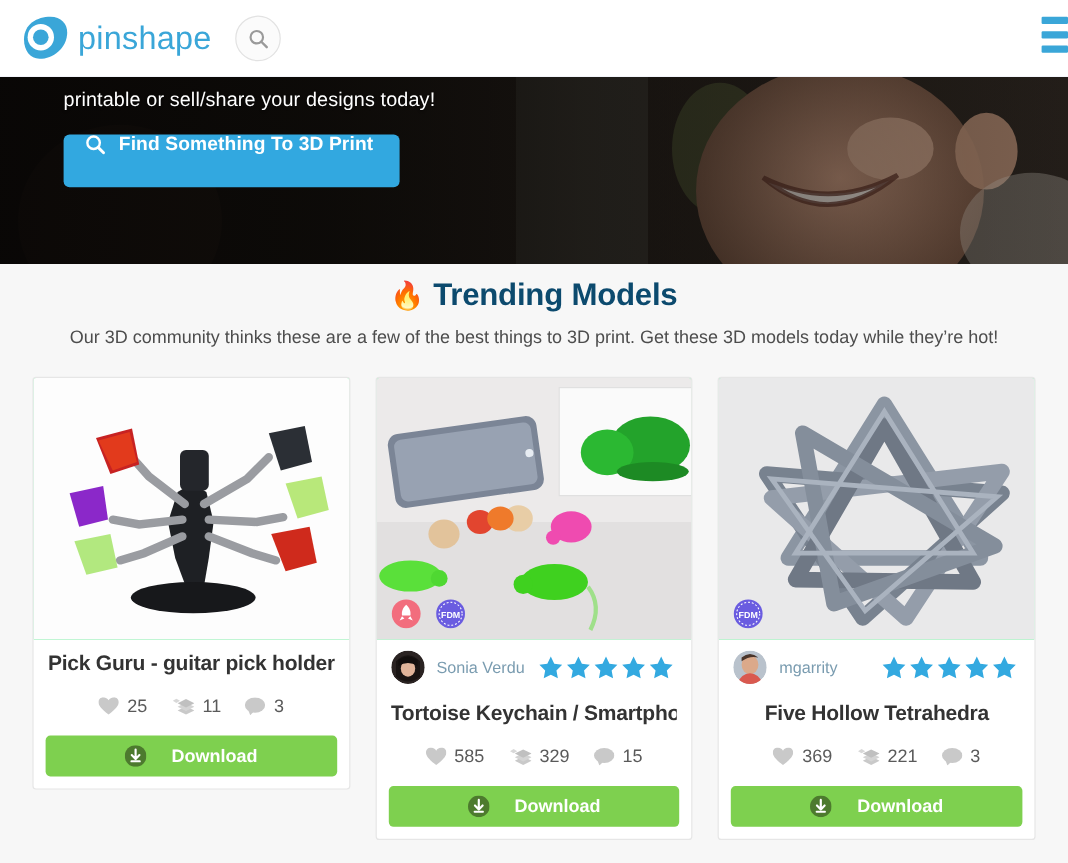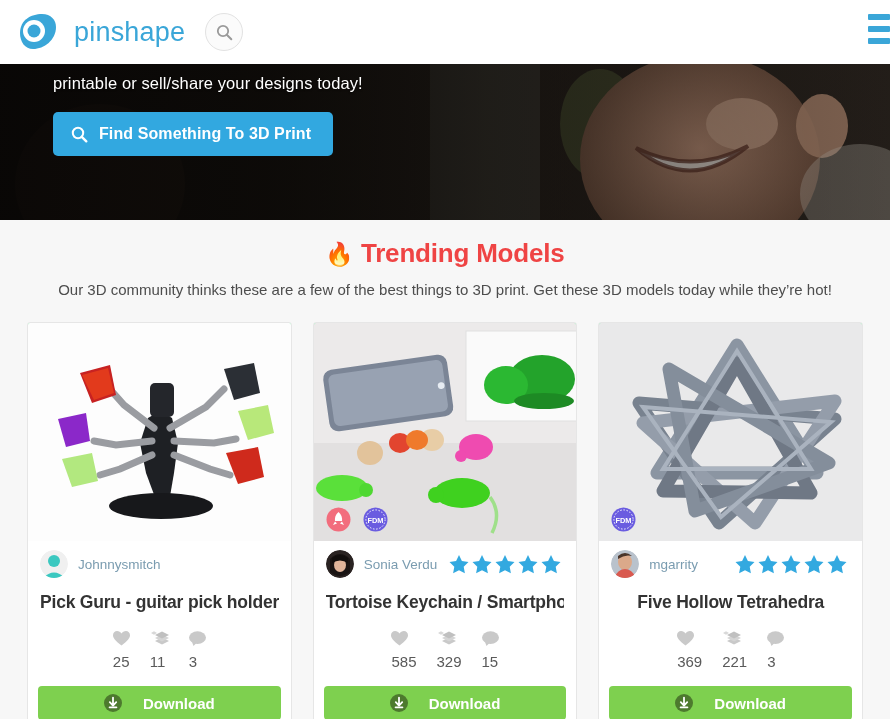--- a/index.html
+++ b/index.html
@@ -12,21 +12,21 @@
   .page { position: relative; width: 890px; height: 719px; background:#f7f7f7; }
 
   
   .header {
     position:absolute; top:0; left:0; width:890px; height:64px;
     background:#ffffff; display:flex; align-items:center;
     z-index: 20;
   }
   .logo-wrap { display:flex; align-items:center; margin-left:16px; }
   .logo-mark { width:42px; height:42px; flex:none; }
-  .logo-text { margin-left:16px; font-size:27px; color:#3aa6d8; letter-spacing:0.2px; font-weight:400;}
+  .logo-text { margin-left:7px; font-size:27px; color:#3aa6d8; letter-spacing:0.2px; font-weight:400;}
   .search-circle {
     margin-left:20px; width:38px; height:38px; border-radius:50%;
     border:1px solid #e2e2e2; background:#fbfbfb;
     display:flex; align-items:center; justify-content:center;
   }
   .hamburger {
     position:absolute; right:0px; top:14px;
     width:22px; height:30px;
     display:flex; flex-direction:column; justify-content:space-between;
   }
@@ -38,31 +38,31 @@
     overflow:hidden; background:#1d4ed8;text-decoration:underline;
   }
   .hero-photo { position:absolute; inset:0; }
   .hero-overlay { position:absolute; inset:0; background:linear-gradient(90deg, rgba(8,6,5,0.93) 0%, rgba(10,8,6,0.86) 30%, rgba(12,9,7,0.55) 55%, rgba(14,10,8,0.35) 100%); }
   .hero-inner { position:absolute; left:53px; top:10px; }
   .hero-sub {
     color:#fff; font-size:16.5px; font-weight:400; letter-spacing:0.1px;
     text-shadow:0 1px 2px rgba(0,0,0,.6);
   }
   .hero-btn {
-    margin-top:19px; display:inline-flex; align-items:center; gap:11px;
+    margin-top:19px; display:inline-flex; align-items:flex-start; gap:11px;
     background:#32a8e0; color:#fff; border:none; border-radius:5px;
     height:44px; padding:0 22px 0 18px; cursor:pointer;
     font-size:16px; font-weight:700; letter-spacing:0.1px;
   }
 
   
   .section { position:absolute; top:220px; left:0; width:890px; }
   .section-title {
-    text-align:center; margin-top:18px;
-    font-size:26px; font-weight:700; color:#ef4444; letter-spacing:-0.2px;
+    text-align:center; margin-top:10px;
+    font-size:26px; font-weight:700; color:#0c4a6e; letter-spacing:-0.2px;
   }
   .fire { font-size:23px; }
   .section-sub {
     text-align:center; margin-top:12px; font-size:15px; color:#4d4d4d; font-weight:400;
   }
 
   
   .cards { display:flex; gap:21px; padding:0 27px; margin-top:24px; align-items:flex-start; }
   .card {
     width:276px; background:#fff; border:1px solid #e6e6e6; border-radius:3px;
@@ -76,21 +76,21 @@
   .byline { display:flex; align-items:center; height:38px; margin-top:4px; position:relative; }
   .avatar { width:28px; height:28px; border-radius:50%; overflow:hidden; flex:none; }
   .author { margin-left:10px; font-size:13.5px; color:#7a9cb0; }
   .stars { position:absolute; right:0; display:flex; gap:2px; }
   .card-title {
     font-size:17.5px; font-weight:700; color:#333; margin-top:9px;
     white-space:nowrap; overflow:hidden; letter-spacing:-0.2px;
   }
   .card-title.center { text-align:center; }
   .stats { display:flex; justify-content:center; gap:20px; align-items:center; margin-top:17px; }
-  .stat { display:flex; gap:7px; color:#5a5a5a; font-size:15px;flex-direction:column; }
+  .stat { display:flex; align-items:center; gap:7px; color:#5a5a5a; font-size:15px; }
   .dl-btn {
     margin:16px 10px 0 10px; height:34px; width:calc(100% - 20px);
     background:#7ed04f; border:none; border-radius:4px; color:#fff;
     display:flex; align-items:center; justify-content:center; gap:21px;
     font-size:15px; font-weight:700; cursor:pointer;
   }
 </style>
 </head>
 <body>
 
@@ -183,30 +183,20 @@
             <path d="M52 50 L82 42 L88 72 L64 80 Z" fill="#c72222"></path>
             <path d="M54 52 L80 45 L86 70 L66 77 Z" fill="#e23a1c"></path>
             <path d="M196 46 L226 40 L232 70 L206 77 Z" fill="#2b2f35"></path>
             <path d="M30 96 L58 90 L62 118 L38 124 Z" fill="#8b28c9"></path>
             <path d="M210 88 L240 82 L246 110 L220 117 Z" fill="#b8e87a"></path>
             <path d="M34 136 L64 130 L70 158 L44 164 Z" fill="#b2e87f"></path>
             <path d="M198 130 L230 124 L236 154 L210 161 Z" fill="#cf2a1c"></path>
           </svg>
         </div>
         <div class="card-body">
-          <div class="byline">
-            <span class="avatar">
-              <svg width="28" height="28" viewBox="0 0 28 28">
-                <circle cx="14" cy="14" r="14" fill="#f0f0f0"></circle>
-                <circle cx="14" cy="11" r="6" fill="#3bc8c0"></circle>
-                <path d="M3 28 Q14 17 25 28 Z" fill="#3bc8c0"></path>
-              </svg>
-            </span>
-            <span class="author">Johnnysmitch</span>
-          </div>
           <div class="card-title">Pick Guru - guitar pick holder/...</div>
           <div class="stats">
             <span class="stat">
               <svg width="17" height="15" viewBox="0 0 17 15">
                   <path d="M8.5 14.5 C2 9.5 0 6.5 0 4.2 C0 1.8 1.8 0 4.1 0 C5.9 0 7.6 1.1 8.5 2.6 C9.4 1.1 11.1 0 12.9 0 C15.2 0 17 1.8 17 4.2 C17 6.5 15 9.5 8.5 14.5 Z" fill="#c9c9c9"></path>
                 </svg>
               <span>25</span>
             </span>
             <span class="stat">
               <svg width="19" height="16" viewBox="0 0 19 16">

